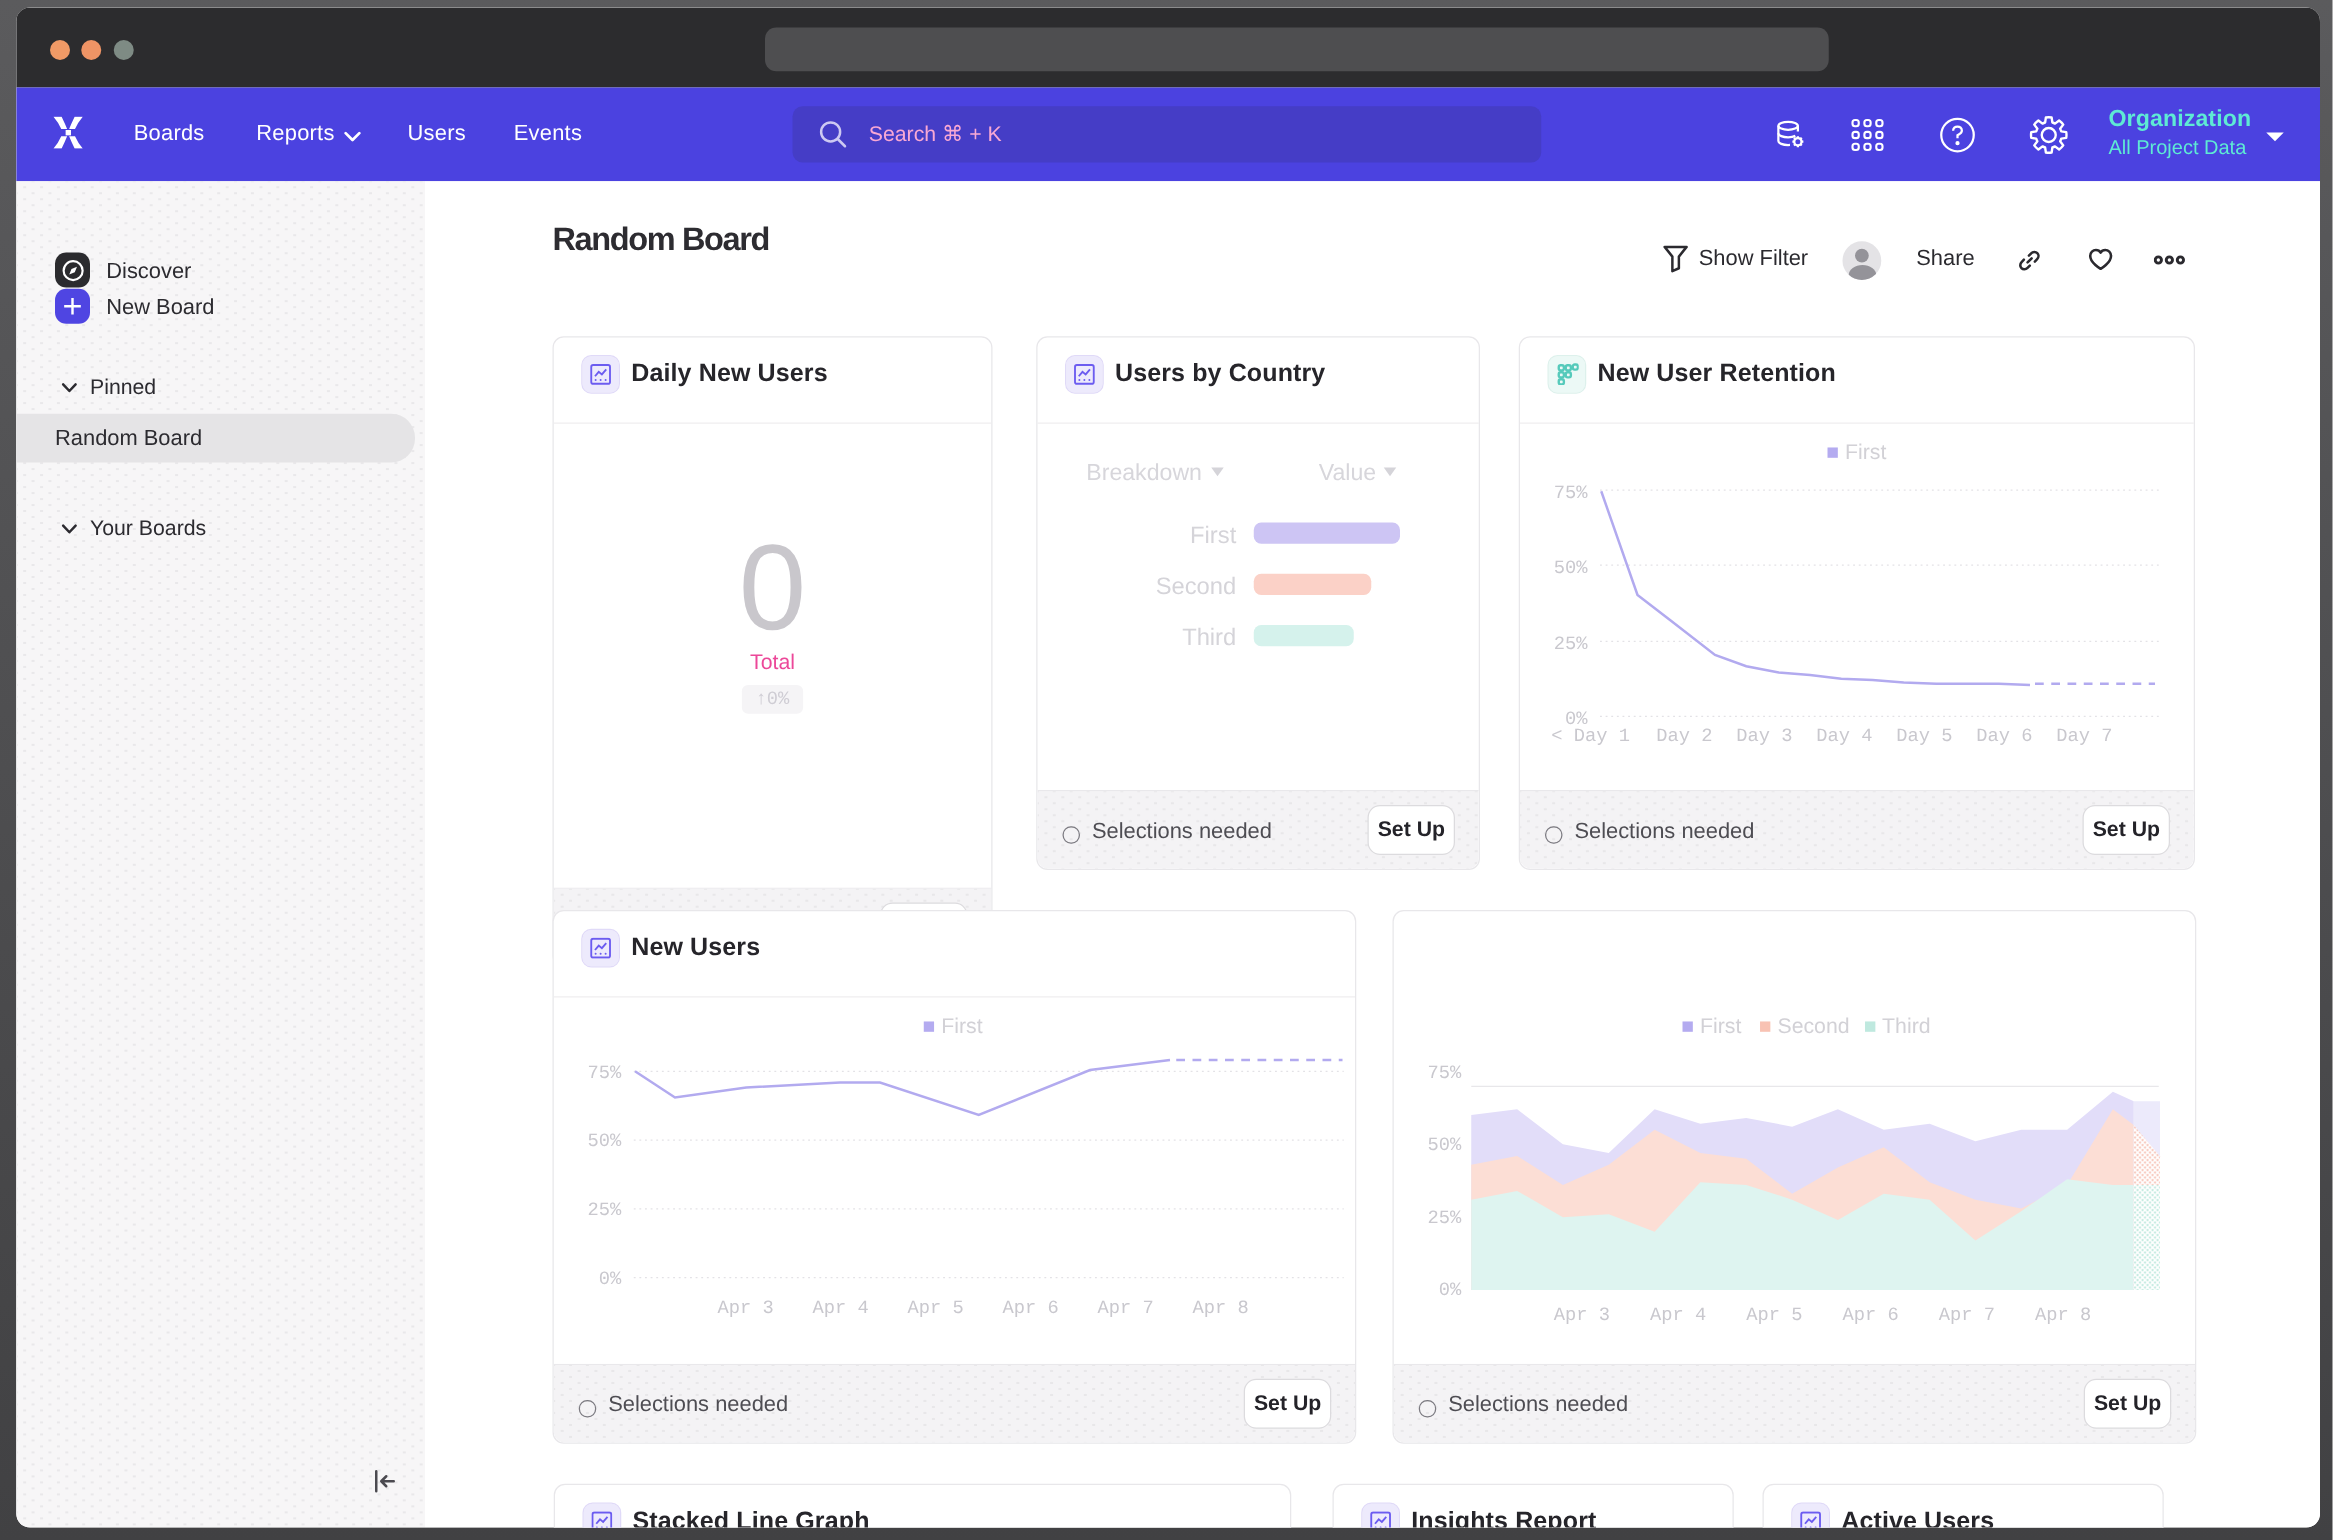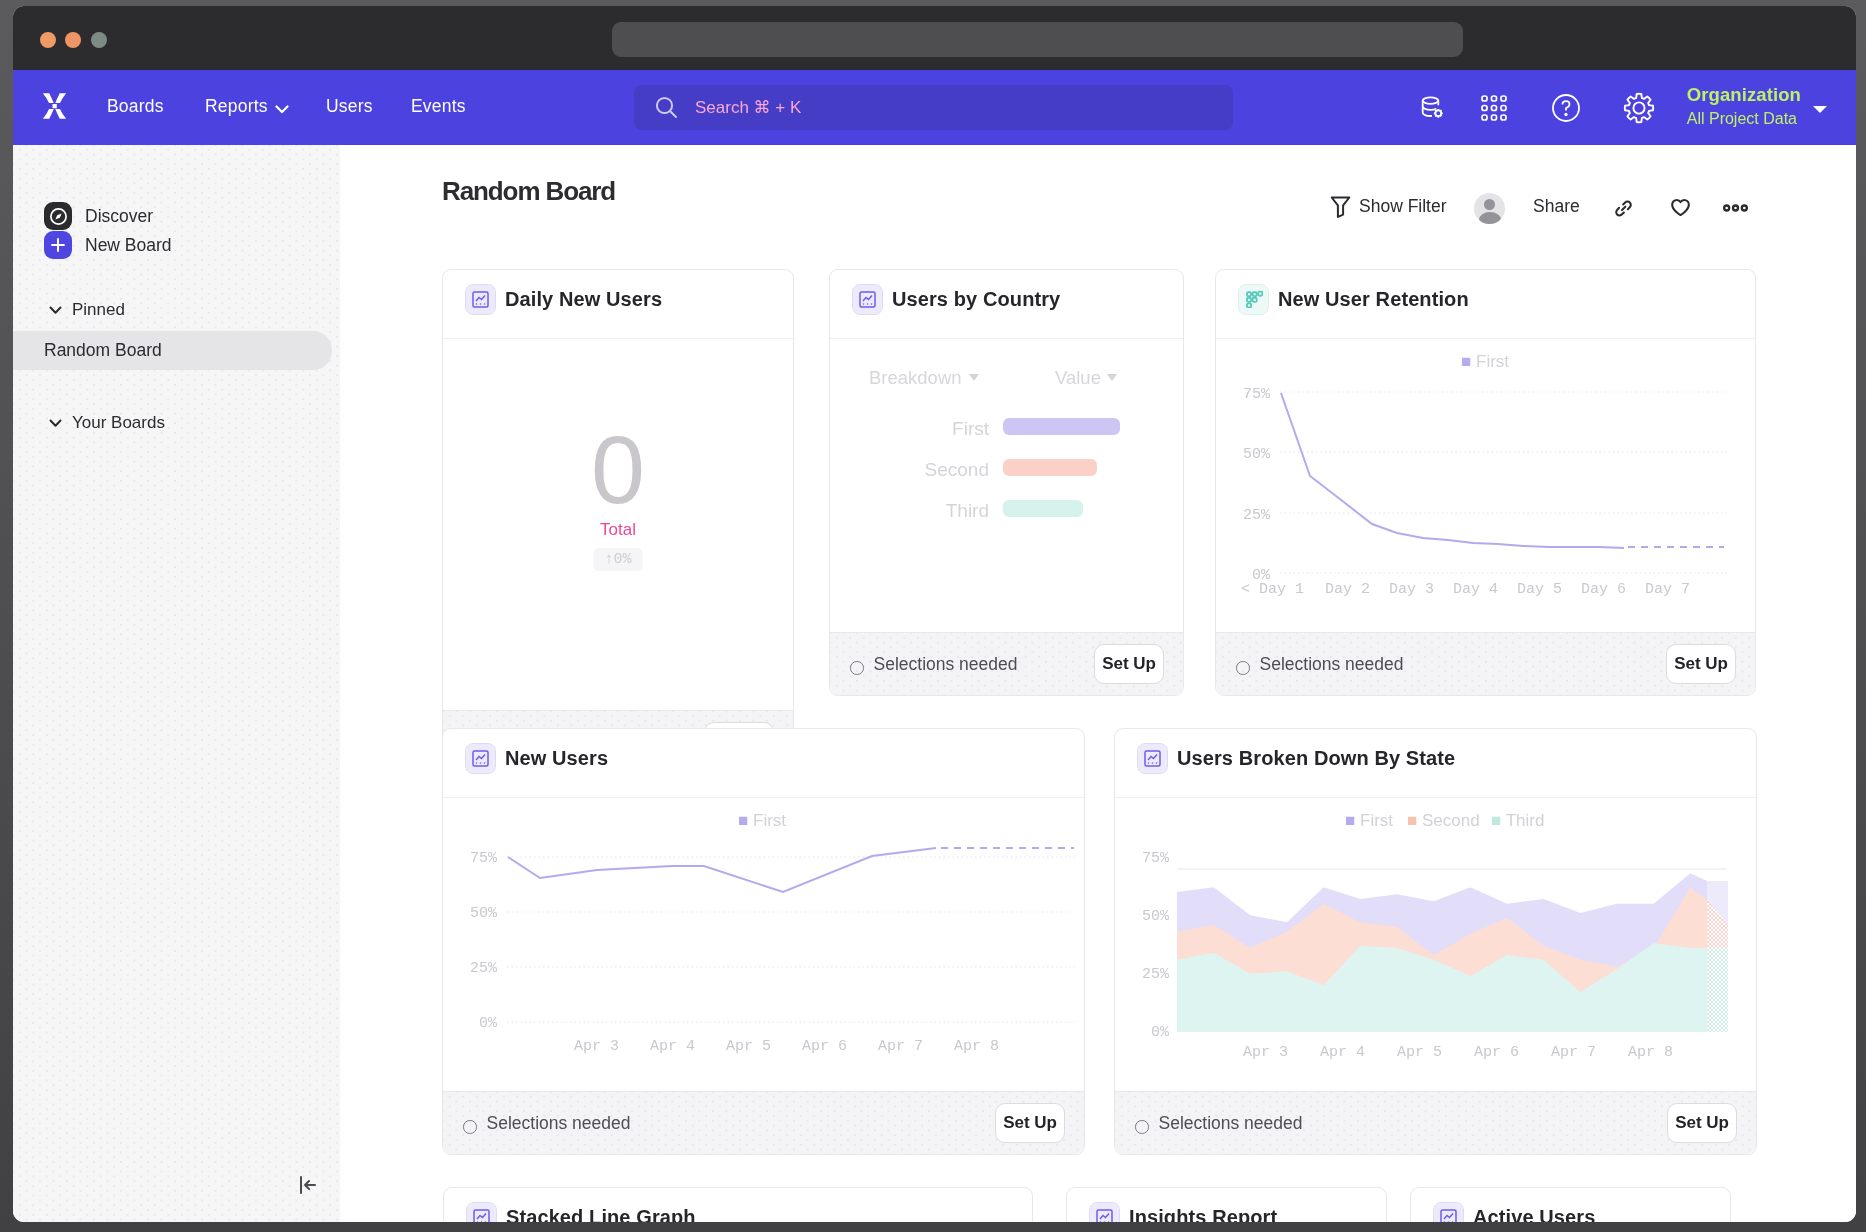--- a/index.html
+++ b/index.html
@@ -10,21 +10,21 @@
 .chrome { position:absolute; left:0; top:0; width:100%; height:64px; background:#2c2c2e; }
 .tl { position:absolute; top:26px; width:16px; height:16px; border-radius:50%; }
 .urlbar { position:absolute; left:599px; top:16px; width:851px; height:35px; border-radius:9px; background:#4e4e50; }
 
 .nav { position:absolute; left:0; top:64px; width:100%; height:75px; background:#4b42e0; }
 .nav .item { position:absolute; top:26px; color:#fff; font-size:17.5px; font-weight:500; letter-spacing:.2px; }
 .logo { position:absolute; left:29px; top:23px; }
 .search { position:absolute; left:621px; top:15px; width:599px; height:45px; border-radius:8px; background:#453dc6; color:#f9a8d4; font-size:17px; display:flex; align-items:center; }
 .search svg { margin:0 17px 0 21px; }
 .navicons { position:absolute; top:0; height:75px; display:flex; align-items:center; }
-.org { position:absolute; right:55px; top:14px; text-align:left; color:#bef264; }
+.org { position:absolute; right:55px; top:14px; text-align:left; color:#5eead4; }
 .org .t1 { font-size:18.5px; font-weight:600; letter-spacing:.1px; }
 .org .t2 { font-size:16px; margin-top:4px; }
 .orgcaret { position:absolute; right:29px; top:36px; width:0; height:0; border-left:7px solid transparent; border-right:7px solid transparent; border-top:7.5px solid #fff; }
 
 .sidebar { position:absolute; left:0; top:139px; width:327px; height:1077px; background:#f7f6f7;
   background-image: radial-gradient(circle, #e9e8ea 0.9px, transparent 1.1px), radial-gradient(circle, #e9e8ea 0.9px, transparent 1.1px);
   background-size:13.5px 9.6px; background-position:0 0, 6.7px 4.8px; }
 .srow { position:absolute; left:31px; display:flex; align-items:center; gap:13px; color:#2c2b30; font-size:17.5px; font-weight:500; }
 .sicon { width:28px; height:28px; border-radius:9px; display:flex; align-items:center; justify-content:center; }
 .shead { position:absolute; left:36px; display:flex; align-items:center; gap:10px; color:#2c2b30; font-size:17px; font-weight:500; }
@@ -323,32 +323,20 @@
       </svg>
       <div class="card-f">
           <div class="selneed">
             <div class="circ"></div>
             <span>Selections needed</span>
           </div>
           <div class="setup">Set Up</div>
         </div>
     </div>
     <div class="card" style="left:774px;top:583px;width:643px;height:427px;">
-      <div class="card-h">
-          <div class="cicon">
-            <svg width="17" height="17" viewBox="0 0 17 17" fill="none" stroke="#6c5cf0" stroke-width="1.5">
-              <rect x="1" y="1" width="15" height="15" rx="1.5"></rect>
-              <path d="M4 10 L7 6.5 L9.5 8.5 L13 4.5"></path>
-              <circle cx="4.5" cy="13" r="0.8" fill="#6c5cf0" stroke="none"></circle>
-              <circle cx="8.5" cy="13" r="0.8" fill="#6c5cf0" stroke="none"></circle>
-              <circle cx="12.5" cy="13" r="0.8" fill="#6c5cf0" stroke="none"></circle>
-            </svg>
-          </div>
-          <span class="ttl">Users Broken Down By State</span>
-        </div>
       <svg style="position:absolute;left:0;top:76px;" width="641" height="290" viewBox="0 0 641 290">
         <text x="230" y="21" font-family="Liberation Sans" font-size="17"><tspan fill="#b4abf0">■</tspan><tspan fill="#d2d1d6"> First</tspan></text>
         <text x="292" y="21" font-family="Liberation Sans" font-size="17"><tspan fill="#f8c2b3">■</tspan><tspan fill="#d2d1d6"> Second</tspan></text>
         <text x="376" y="21" font-family="Liberation Sans" font-size="17"><tspan fill="#bfe9df">■</tspan><tspan fill="#d2d1d6"> Third</tspan></text>
         <text class="axis" x="54" y="57" text-anchor="end">75%</text>
         <text class="axis" x="54" y="115" text-anchor="end">50%</text>
         <text class="axis" x="54" y="173" text-anchor="end">25%</text>
         <text class="axis" x="54" y="231" text-anchor="end">0%</text>
         <line x1="62" y1="64" x2="612" y2="64" stroke="#e8e7ea"></line>
         <defs>

